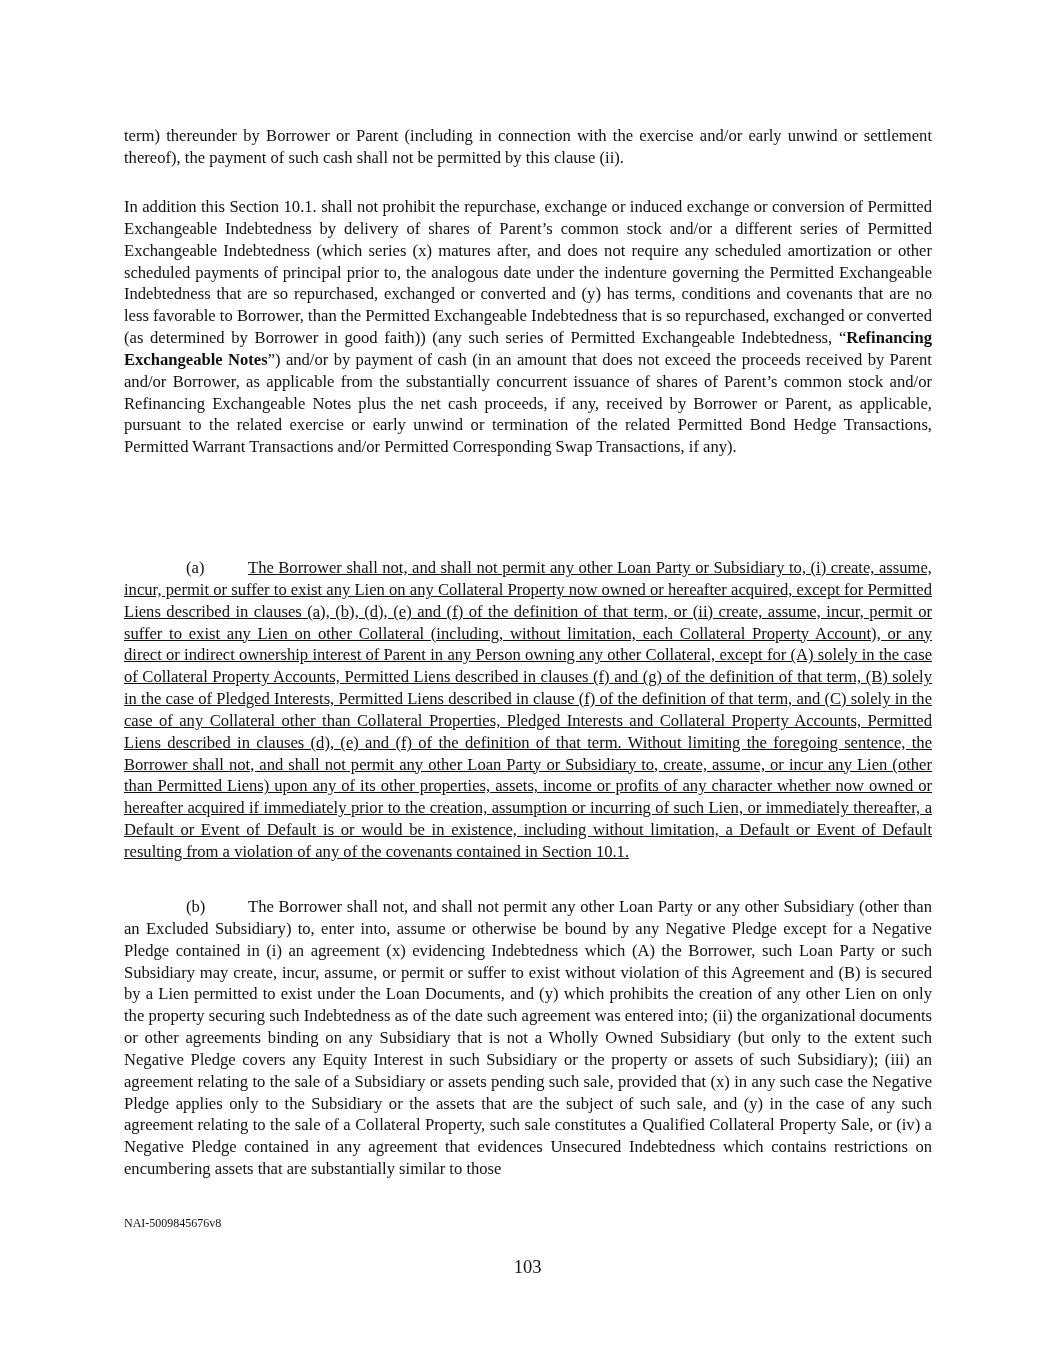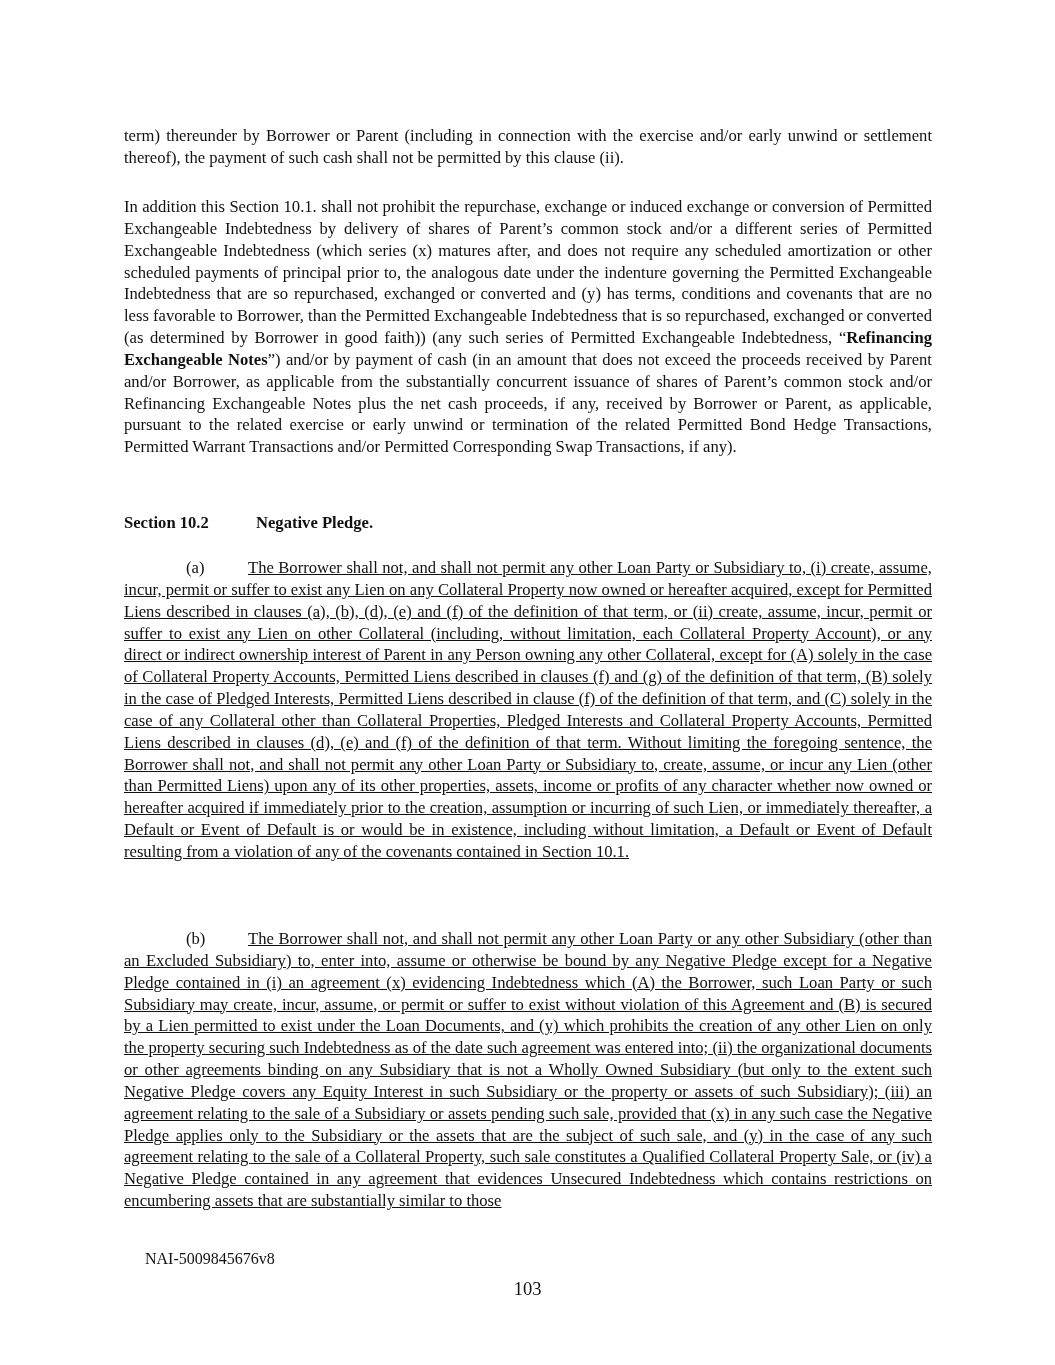--- a/index.html
+++ b/index.html
@@ -12,49 +12,45 @@
   .col {
     position: absolute; left: 124px; width: 808px;
     font-size: 16.6px; line-height: 21.85px; text-align: justify;
   }
   .col p { margin: 0; }
   .p1 { top: 125px; }
   .p2 { top: 196px; }
   .heading { top: 512px; font-weight: bold; text-align: left; }
   .heading .num { display: inline-block; width: 132px; }
   .pa { top: 557px; text-decoration: underline; }
-  .pb { top: 928px; text-decoration: underline; }
+  .pb { top: 896px; }
   .indent { display: inline-block; width: 62px; }
   .marker { display: inline-block; width: 62px; }
   b { font-weight: bold; }
   .page-number {
     position: absolute; top: 1257px; left: 0; width: 1055px; text-align: center;
     font-size: 18.5px;
-    margin-top: 22px;
   }
   .footer-id {
-    position: absolute; top: 1250px; left: 124px; font-size: 16px; margin-left: 21px;
+    position: absolute; top: 1216px; left: 124px; font-size: 12px;
   }
 </style>
 </head>
 <body>
 
 <div class="page">
 
   <div class="col p1">
     <p>term) thereunder by Borrower or Parent (including in connection with the exercise and/or early unwind or settlement thereof), the payment of such cash shall not be permitted by this clause (ii).</p>
   </div>
 
   <div class="col p2">
     <p><span>In addition this Section 10.1. shall not prohibit the repurchase, exchange or induced exchange or conversion of Permitted Exchangeable Indebtedness by delivery of shares of Parent’s common stock and/or a different series of Permitted Exchangeable Indebtedness (which series (x) matures after, and does not require any scheduled amortization or other scheduled payments of principal prior to, the analogous date under the indenture governing the Permitted Exchangeable Indebtedness that are so repurchased, exchanged or converted and (y) has terms, conditions and covenants that are no less favorable to Borrower, than the Permitted Exchangeable Indebtedness that is so repurchased, exchanged or converted (as determined by Borrower in good faith)) (any such series of Permitted Exchangeable Indebtedness, “</span><b>Refinancing Exchangeable Notes</b><span>”) and/or by payment of cash (in an amount that does not exceed the proceeds received by Parent and/or Borrower, as applicable from the substantially concurrent issuance of shares of Parent’s common stock and/or Refinancing Exchangeable Notes plus the net cash proceeds, if any, received by Borrower or Parent, as applicable, pursuant to the related exercise or early unwind or termination of the related Permitted Bond Hedge Transactions, Permitted Warrant Transactions and/or Permitted Corresponding Swap Transactions, if any).</span></p>
   </div>
 
-  <div class="col heading">
-    <span class="num">Section 10.2</span><span>Negative Pledge.</span>
-  </div>
 
   <div class="col pa">
     <p><span class="indent"></span><span class="marker">(a)</span><span>The Borrower shall not, and shall not permit any other Loan Party or Subsidiary to, (i) create, assume, incur, permit or suffer to exist any Lien on any Collateral Property now owned or hereafter acquired, except for Permitted Liens described in clauses (a), (b), (d), (e) and (f) of the definition of that term, or (ii) create, assume, incur, permit or suffer to exist any Lien on other Collateral (including, without limitation, each Collateral Property Account), or any direct or indirect ownership interest of Parent in any Person owning any other Collateral, except for (A) solely in the case of Collateral Property Accounts, Permitted Liens described in clauses (f) and (g) of the definition of that term, (B) solely in the case of Pledged Interests, Permitted Liens described in clause (f) of the definition of that term, and (C) solely in the case of any Collateral other than Collateral Properties, Pledged Interests and Collateral Property Accounts, Permitted Liens described in clauses (d), (e) and (f) of the definition of that term.  Without limiting the foregoing sentence, the Borrower shall not, and shall not permit any other Loan Party or Subsidiary to, create, assume, or incur any Lien (other than Permitted Liens) upon any of its other properties, assets, income or profits of any character whether now owned or hereafter acquired if immediately prior to the creation, assumption or incurring of such Lien, or immediately thereafter, a Default or Event of Default is or would be in existence, including without limitation, a Default or Event of Default resulting from a violation of any of the covenants contained in Section 10.1.</span></p>
   </div>
 
   <div class="col pb">
     <p><span class="indent"></span><span class="marker">(b)</span><span>The Borrower shall not, and shall not permit any other Loan Party or any other Subsidiary (other than an Excluded Subsidiary) to, enter into, assume or otherwise be bound by any Negative Pledge except for a Negative Pledge contained in (i) an agreement (x) evidencing Indebtedness which (A) the Borrower, such Loan Party or such Subsidiary may create, incur, assume, or permit or suffer to exist without violation of this Agreement and (B) is secured by a Lien permitted to exist under the Loan Documents, and (y) which prohibits the creation of any other Lien on only the property securing such Indebtedness as of the date such agreement was entered into; (ii) the organizational documents or other agreements binding on any Subsidiary that is not a Wholly Owned Subsidiary (but only to the extent such Negative Pledge covers any Equity Interest in such Subsidiary or the property or assets of such Subsidiary); (iii) an agreement relating to the sale of a Subsidiary or assets pending such sale, provided that (x) in any such case the Negative Pledge applies only to the Subsidiary or the assets that are the subject of such sale, and (y) in the case of any such agreement relating to the sale of a Collateral Property, such sale constitutes a Qualified Collateral Property Sale, or (iv) a Negative Pledge contained in any agreement that evidences Unsecured Indebtedness which contains restrictions on encumbering assets that are substantially similar to those</span></p>
   </div>
 
   <div class="page-number">103</div>

